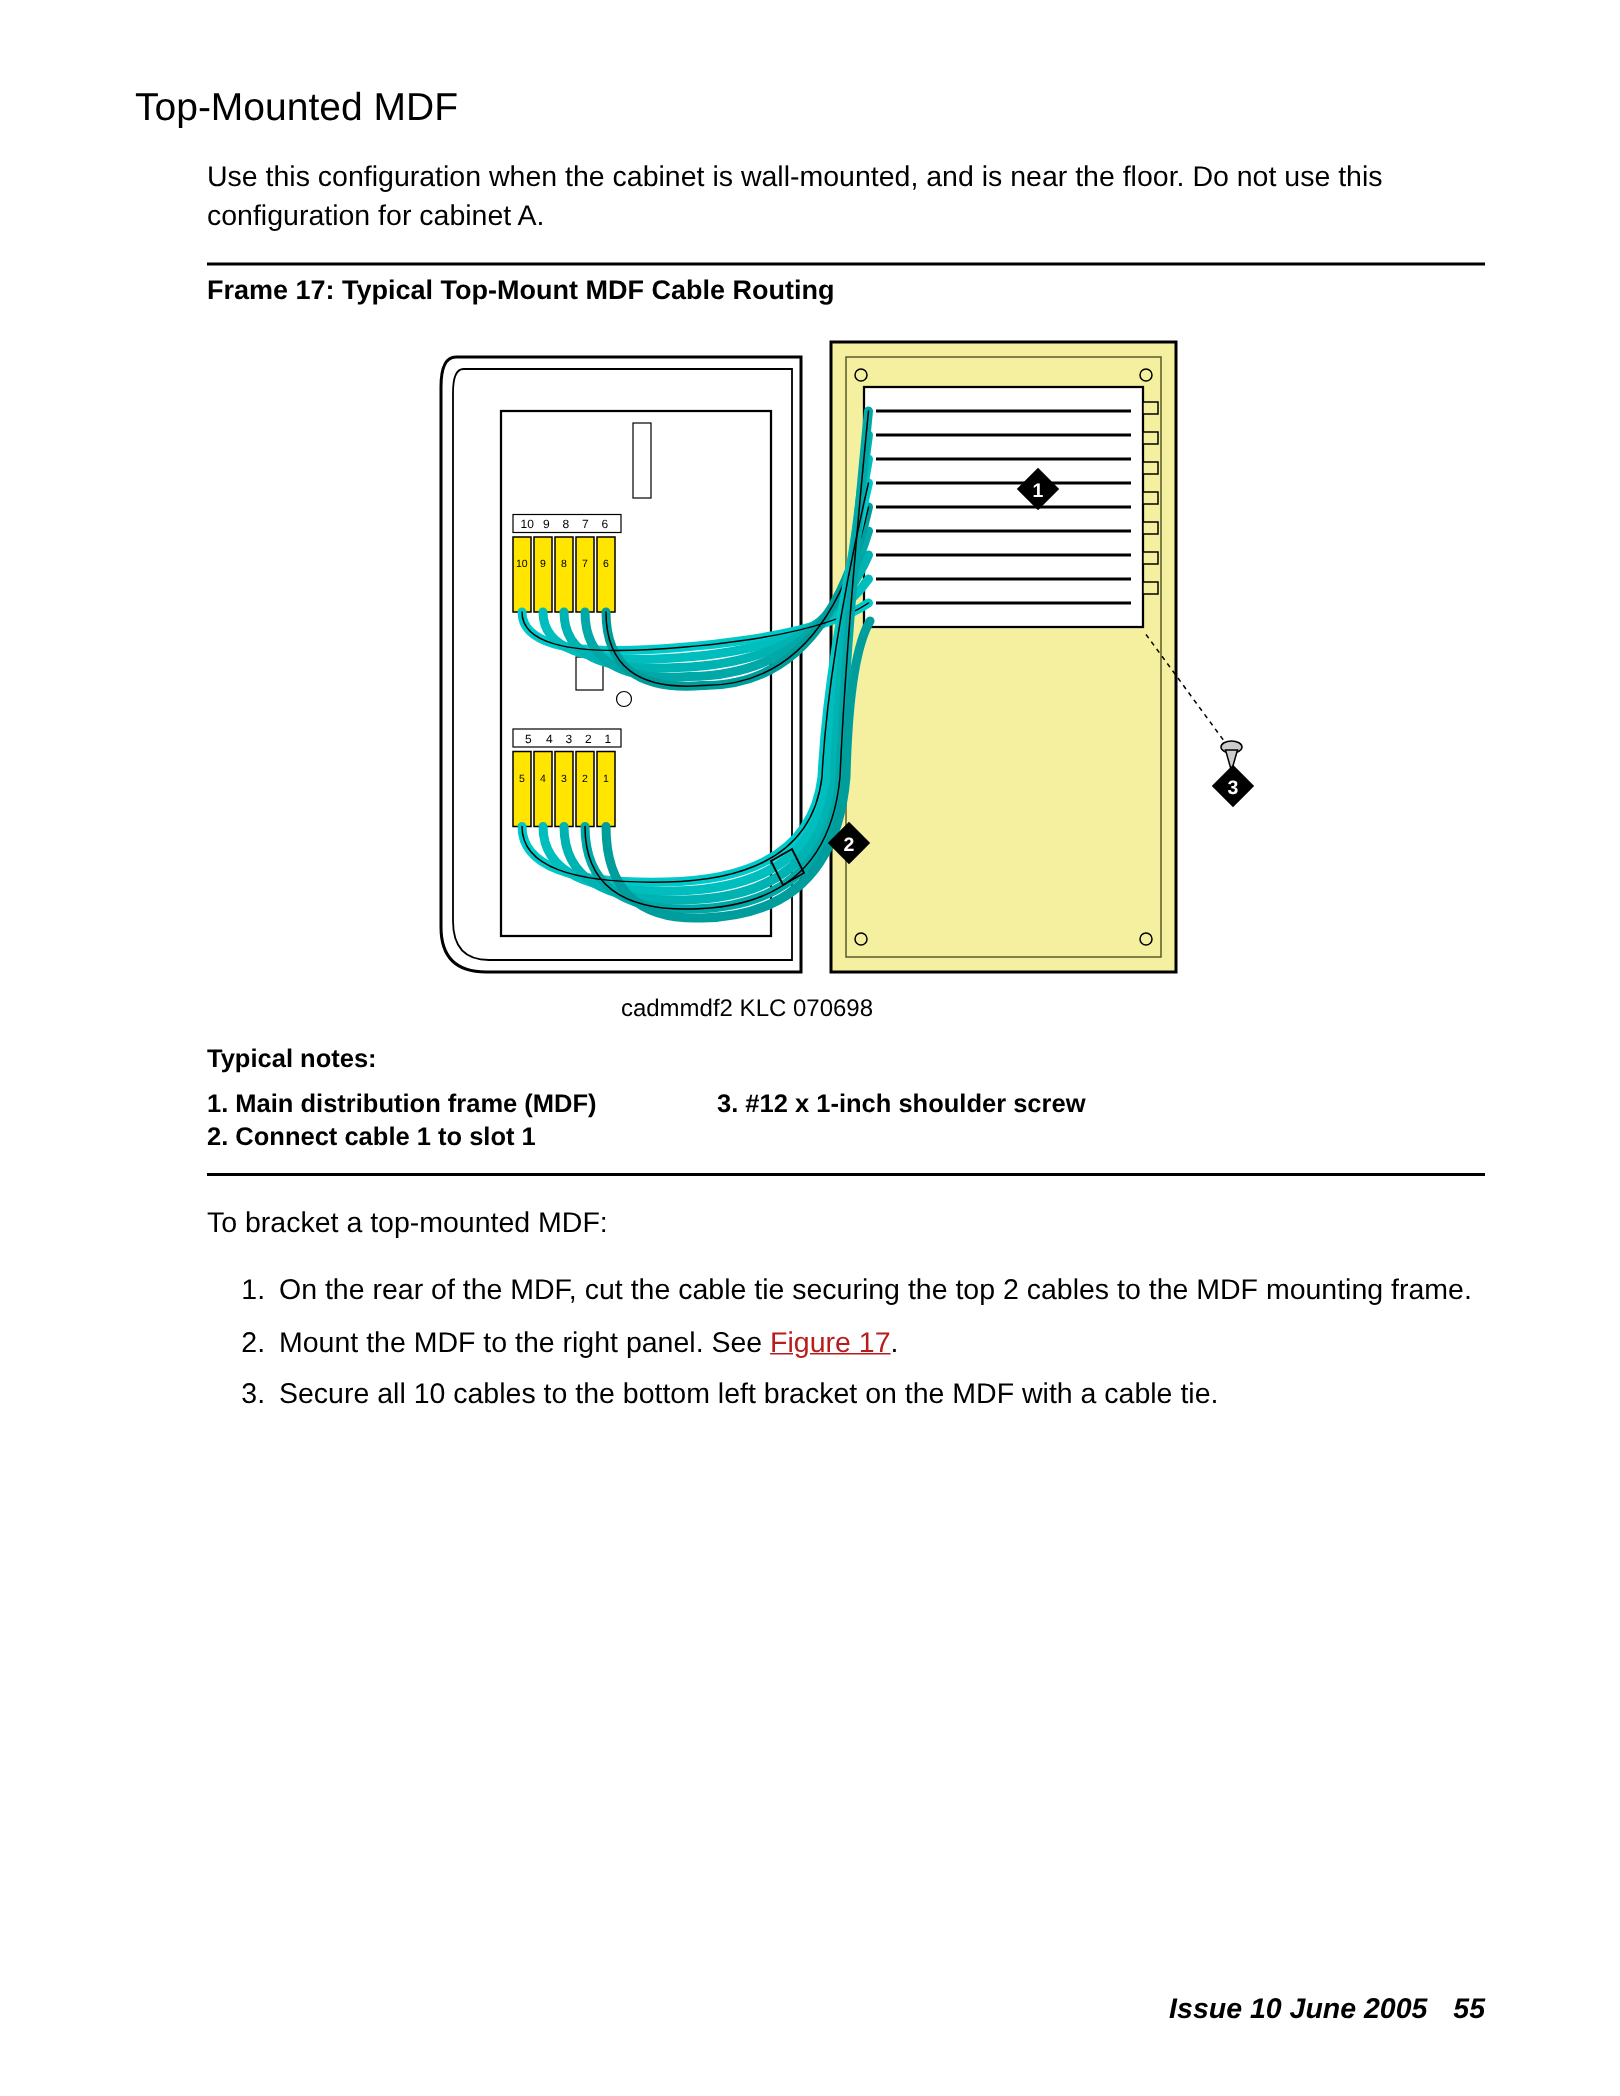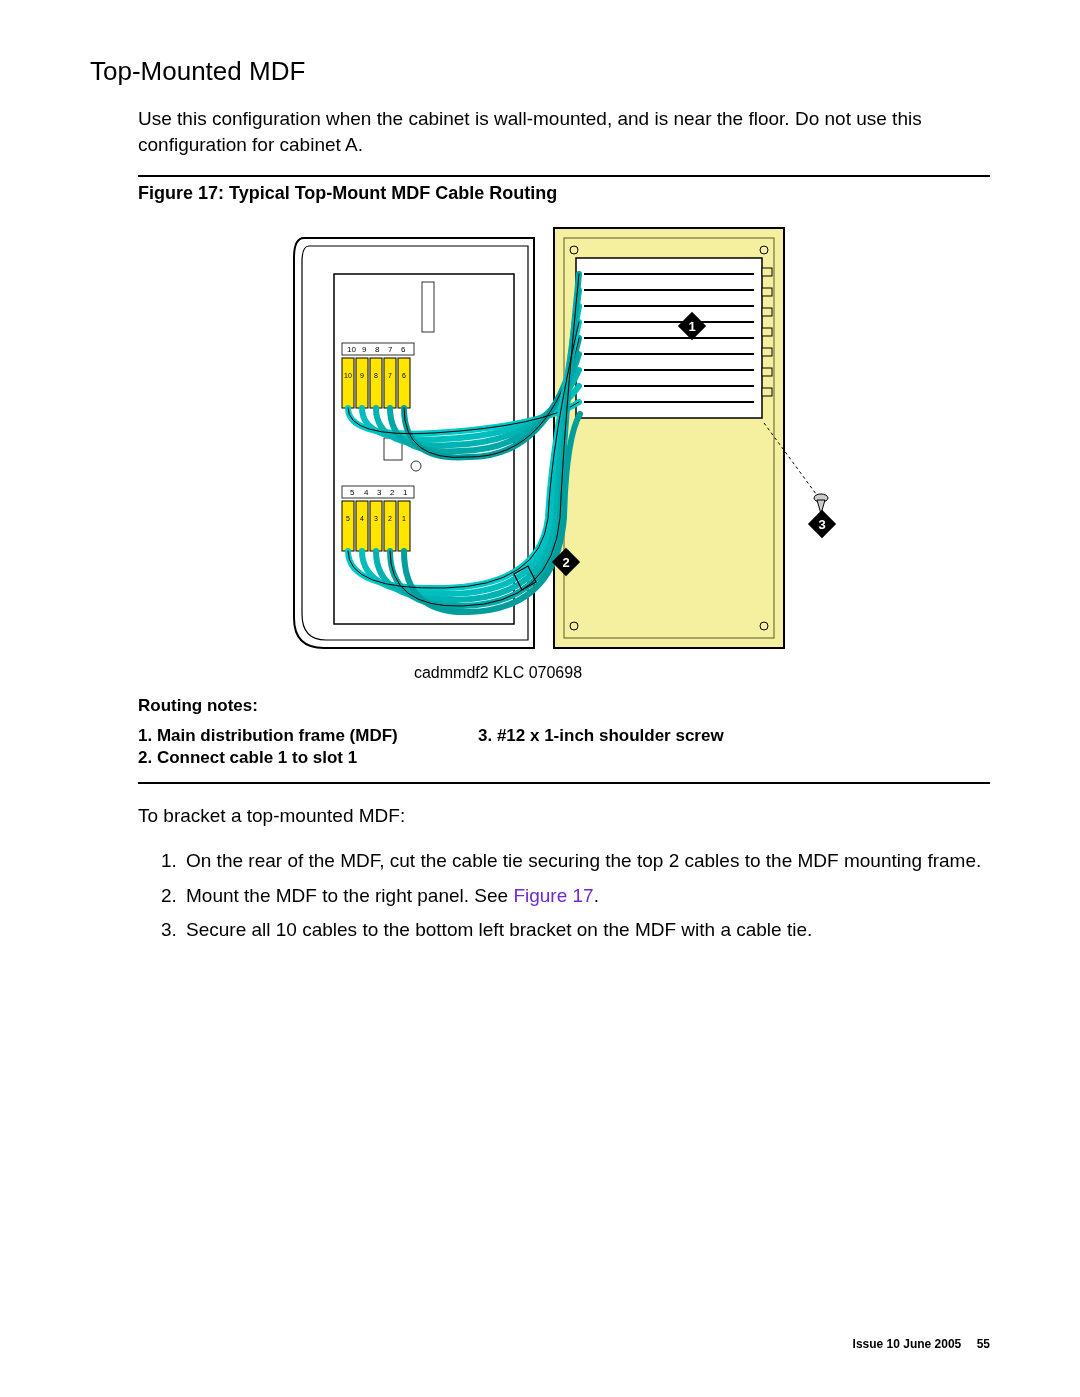--- a/index.html
+++ b/index.html
@@ -82,41 +82,42 @@
     width: 340px;
   }
   .notes-col div { margin-bottom: 2px; }
   ol.steps {
     margin-left: 66px;
     font-size: 19px;
     line-height: 1.4;
     padding-left: 26px;
   }
   ol.steps li { margin-bottom: 8px; padding-left: 4px; }
-  a.figlink { color: #6d28d9; cursor: pointer; }
+  a.figlink { color: #b91c1c; text-decoration: underline; cursor: pointer; }
   .footer {
     position: absolute;
     bottom: 46px;
     right: 90px;
-    font-size: 12px;
-    font-weight: bold;
+    font-size: 19px;
+    font-weight: bold;
+    font-style: italic;
   }
   .footer .pg { display: inline-block; margin-left: 12px; }
 </style>
 </head>
 <body>
 
 <div class="page">
 
   <h1 class="section">Top-Mounted MDF</h1>
 
   <p class="body-text">Use this configuration when the cabinet is wall-mounted, and is near the floor. Do not use this configuration for cabinet A.</p>
 
   <hr class="rule">
-  <div class="figcap">Figure 17: Typical Top-Mount MDF Cable Routing</div>
+  <div class="figcap">Frame 17: Typical Top-Mount MDF Cable Routing</div>
 
   <div class="figure-wrap">
     <svg width="560" height="440" viewBox="0 0 560 440">
 
       <g>
         <rect x="270" y="10" width="230" height="420" fill="#F4F0A0" stroke="#000" stroke-width="2"></rect>
         <rect x="280" y="20" width="210" height="400" fill="none" stroke="#5a5a2a" stroke-width="1"></rect>
 
         <circle cx="290" cy="32" r="4" fill="none" stroke="#000"></circle>
         <circle cx="480" cy="32" r="4" fill="none" stroke="#000"></circle>
@@ -242,21 +243,21 @@
 
       <g>
         <rect x="528" y="296" width="20" height="20" fill="#000" transform="rotate(45 538 306)"></rect>
         <text x="538" y="311" font-size="13" fill="#fff" font-weight="bold" text-anchor="middle">3</text>
       </g>
     </svg>
   </div>
 
   <div class="figure-id">cadmmdf2 KLC 070698</div>
 
-  <div class="notes-title">Routing notes:</div>
+  <div class="notes-title">Typical notes:</div>
   <div class="notes-cols">
     <div class="notes-col">
       <div>1. Main distribution frame (MDF)</div>
       <div>2. Connect cable 1 to slot 1</div>
     </div>
     <div class="notes-col">
       <div>3.  #12 x 1-inch shoulder screw</div>
     </div>
   </div>
 

